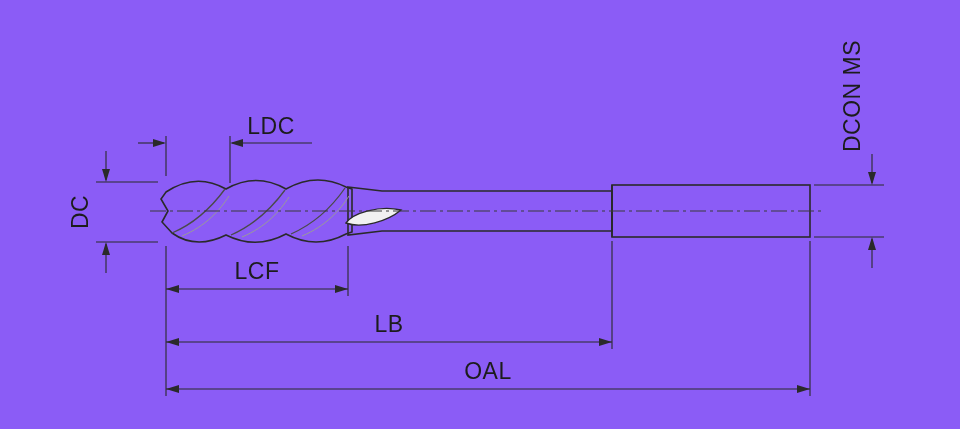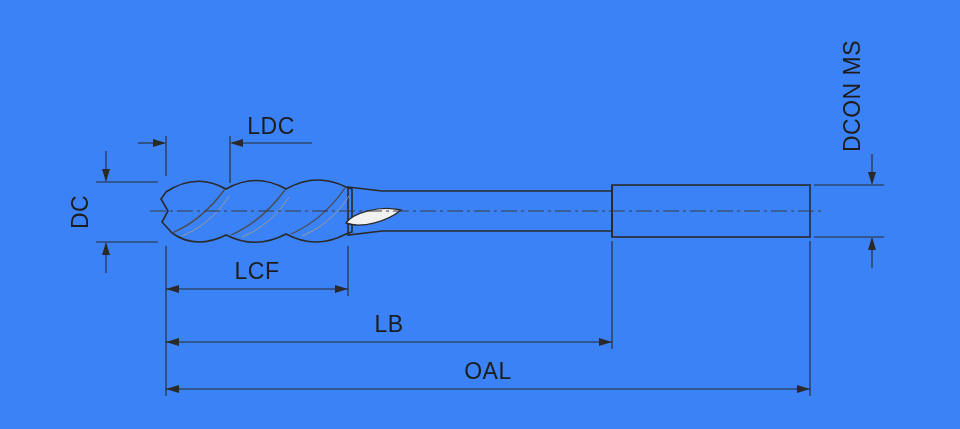--- a/index.html
+++ b/index.html
@@ -4,21 +4,21 @@
 <style>
   html, body {
     margin: 0;
     padding: 0;
     background: #ffffff;
   }
   .drawing-wrap {
     position: relative;
     width: 960px;
     height: 429px;
-    background: #3b82f6;
+    background: #8b5cf6;
     overflow: hidden;
   }
   svg text {
     font-family: "Liberation Sans", sans-serif;
     font-size: 23px;
     fill: #1c1c1c;
     letter-spacing: 0.5px;
   }
   .outline  { stroke: #2a2a2a; stroke-width: 1.6; fill: none; }
   .dimline  { stroke: #2a2a2a; stroke-width: 1.1; fill: none; }

